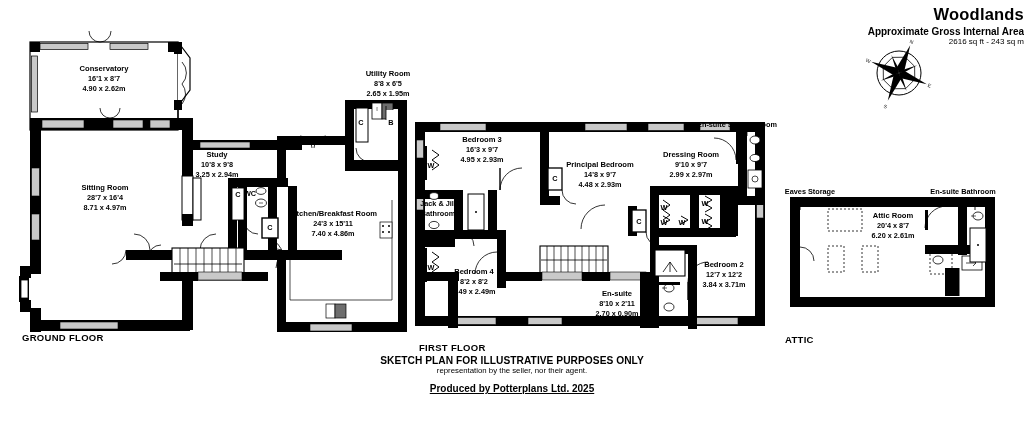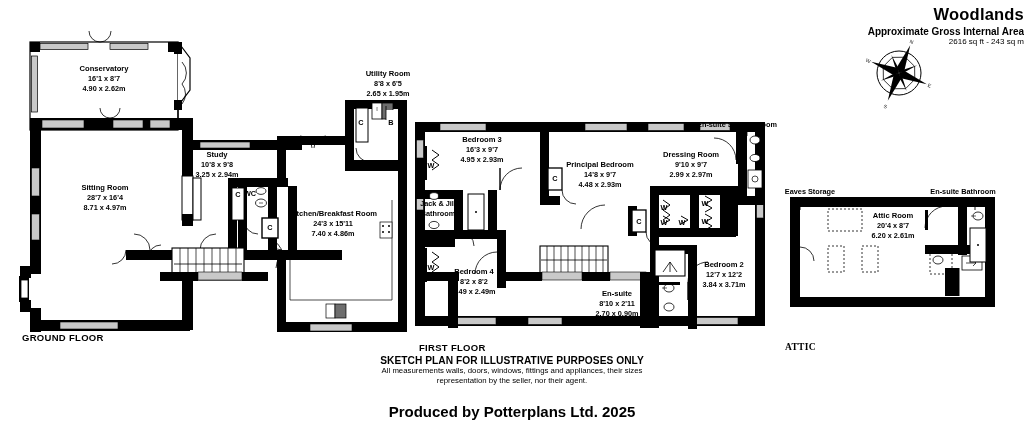--- a/index.html
+++ b/index.html
@@ -23,34 +23,34 @@
   }
   #title-sub1 { top: 26px; font-size: 10px; font-weight: bold; }
   #title-sub2 { top: 37px; font-size: 8px; font-weight: normal; }
 
   .floorlabel {
     position: absolute; font-size: 9.5px; font-weight: bold;
     letter-spacing: .3px;
   }
   #lbl-ground { left: 22px; top: 332px; }
   #lbl-first  { left: 419px; top: 342px; }
-  #lbl-attic  { left: 785px; top: 342px; font-family: Liberation Serif, serif; }
+  #lbl-attic  { left: 785px; top: 334px; }
 
   #footer {
     position: absolute; left: 0; right: 0; top: 355px;
     text-align: center;
   }
   #footer .f-head {
     font-size: 10.2px; font-weight: bold; letter-spacing: .05px;
   }
   #footer .f-line {
     font-size: 7.8px; line-height: 10.4px;
   }
   #footer .f-prod {
-    font-size: 15px; font-weight: bold; margin-top: 16px;
+    font-size: 10px; font-weight: bold; margin-top: 7px; text-decoration: underline;
   }
   .rm { font-size: 7.3px; font-weight: bold; text-anchor: middle; }
   .rm-n { font-size: 7.6px; }
 </style>
 </head>
 <body>
 
 <div class="ttl" id="title-main">Woodlands</div>
 <div class="ttl" id="title-sub1">Approximate Gross Internal Area</div>
 <div class="ttl" id="title-sub2">2616 sq ft - 243 sq m</div>
@@ -490,16 +490,15 @@
     </g>
   </g>
 </svg>
 
 <div class="floorlabel" id="lbl-ground">GROUND FLOOR</div>
 <div class="floorlabel" id="lbl-first">FIRST FLOOR</div>
 <div class="floorlabel" id="lbl-attic">ATTIC</div>
 
 <div id="footer">
   <div class="f-head">SKETCH PLAN FOR ILLUSTRATIVE PURPOSES ONLY</div>
-  <div class="f-line">All measurements walls, doors, windows, fittings and appliances, their sizes</div>
   <div class="f-line">representation by the seller, nor their agent.</div>
   <div class="f-prod">Produced by Potterplans Ltd. 2025</div>
 </div>
 
 </body></html>

